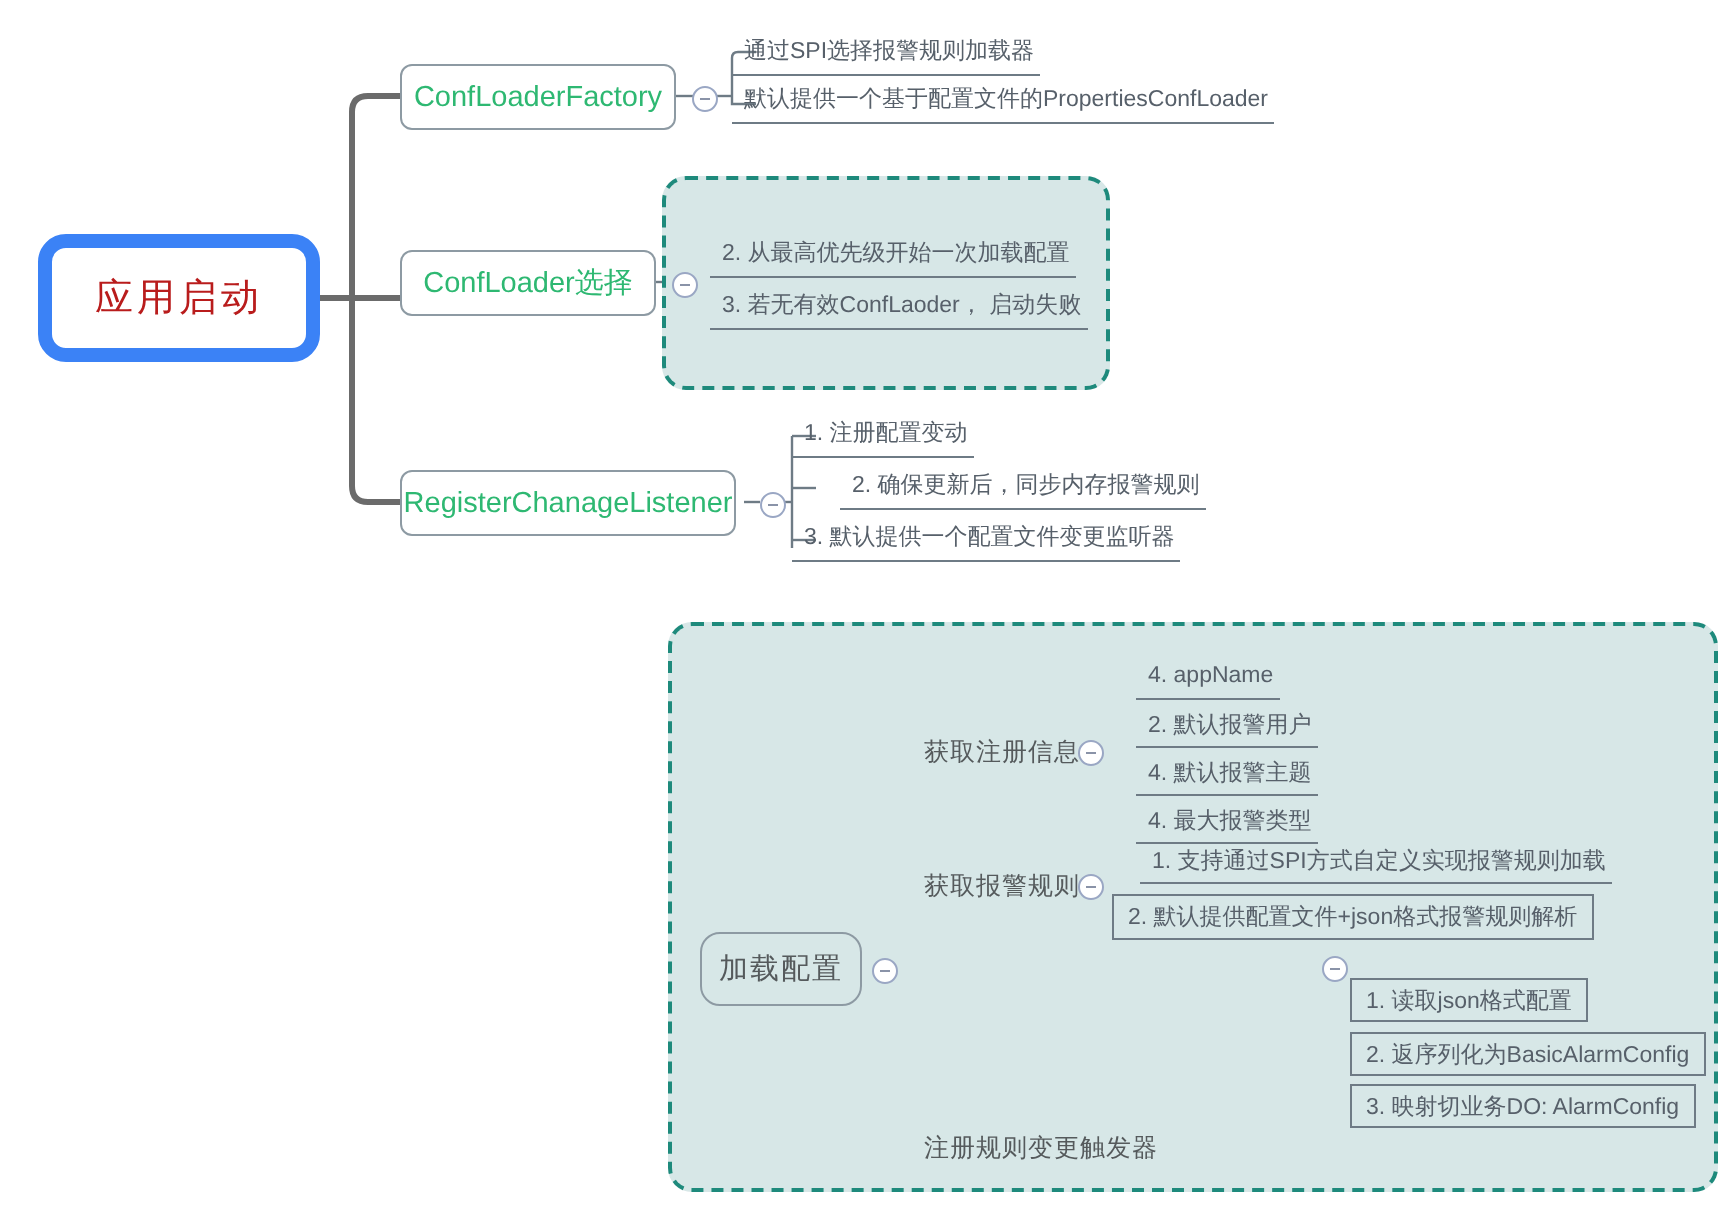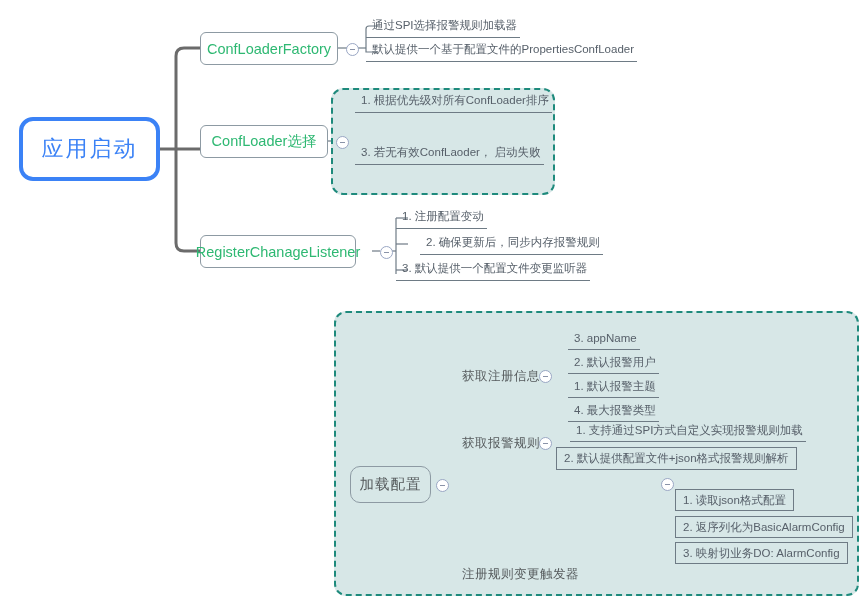--- a/index.html
+++ b/index.html
@@ -31,25 +31,25 @@
   .node {
     position: absolute;
     box-sizing: border-box;
     display: flex;
     align-items: center;
     justify-content: center;
     white-space: nowrap;
   }
   
   .root-node {
-    border: 4px solid #3b82f6;
+    border: 7px solid #3b82f6;
     border-radius: 14px;
     background: #ffffff;
-    color: #3b82f6;
-    font-size: 22px;
+    color: #b91c1c;
+    font-size: 19px;
     letter-spacing: 2px;
   }
   
   .l1-node {
     border: 1.3px solid #8d9aa3;
     border-radius: 6px;
     background: #ffffff;
     color: #2eb872;
     font-size: 14.5px;
     padding: 0 10px;
@@ -205,28 +205,28 @@
     <span>默认提供一个基于配置文件的PropertiesConfLoader</span>
   </div>
 
   <div class="region" style="left:331px; top:88px; width:224px; height:107px;"></div>
 
   <div class="node l1-node" style="left:200px; top:125px; width:128px; height:33px;">
     <span>ConfLoader选择</span>
   </div>
   <div class="toggle" style="left:336px; top:136px;"></div>
 
-  <div class="leaf" style="left:355px; top:90px; height:23px;">
-    <span>1. 根据优先级对所有ConfLoader排序</span>
+  <div class="leaf" style="left:355px; top:116px; height:23px;">
+    <span>2. 从最高优先级开始一次加载配置</span>
   </div>
   <div class="leaf" style="left:355px; top:142px; height:23px;">
     <span>3. 若无有效ConfLaoder， 启动失败</span>
   </div>
 
-  <div class="node l1-node" style="left:200px; top:235px; width:156px; height:33px;">
+  <div class="node l1-node" style="left:200px; top:235px; width:168px; height:33px;">
     <span>RegisterChanageListener</span>
   </div>
   <div class="toggle" style="left:380px; top:246px;"></div>
 
   <div class="leaf" style="left:396px; top:206px; height:23px;">
     <span>1. 注册配置变动</span>
   </div>
   <div class="leaf" style="left:396px; top:232px; height:23px;margin-left:24px;">
     <span>2. 确保更新后，同步内存报警规则</span>
   </div>
@@ -240,27 +240,27 @@
     <span>加载配置</span>
   </div>
   <div class="toggle" style="left:436px; top:479px;"></div>
 
   <div class="branch-label" style="left:462px; top:368px;">
     <span>获取注册信息</span>
   </div>
   <div class="toggle" style="left:539px; top:370px;"></div>
 
   <div class="leaf" style="left:568px; top:328px; height:22px;">
-    <span>3. appName</span>
+    <span>4. appName</span>
   </div>
   <div class="leaf" style="left:568px; top:352px; height:22px;">
     <span>2. 默认报警用户</span>
   </div>
   <div class="leaf" style="left:568px; top:376px; height:22px;">
-    <span>1. 默认报警主题</span>
+    <span>4. 默认报警主题</span>
   </div>
   <div class="leaf" style="left:568px; top:400px; height:22px;">
     <span>4. 最大报警类型</span>
   </div>
 
   <div class="branch-label" style="left:462px; top:435px;">
     <span>获取报警规则</span>
   </div>
   <div class="toggle" style="left:539px; top:437px;"></div>
 

